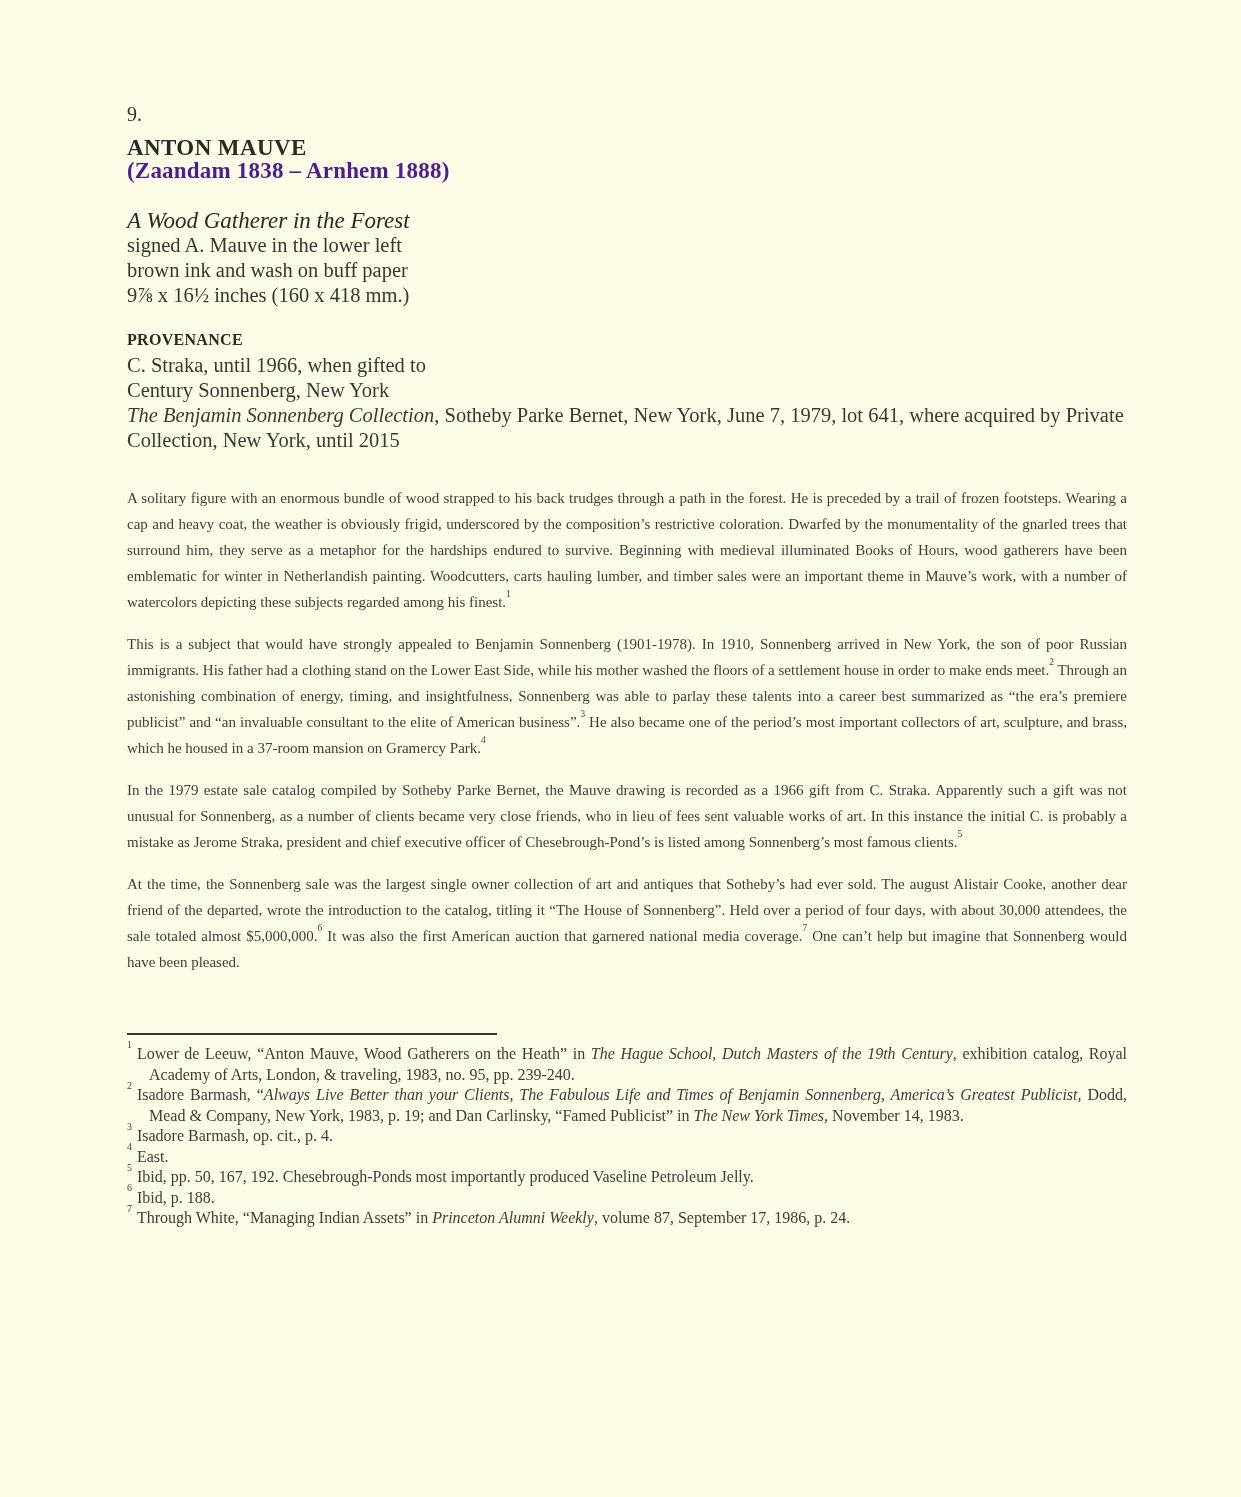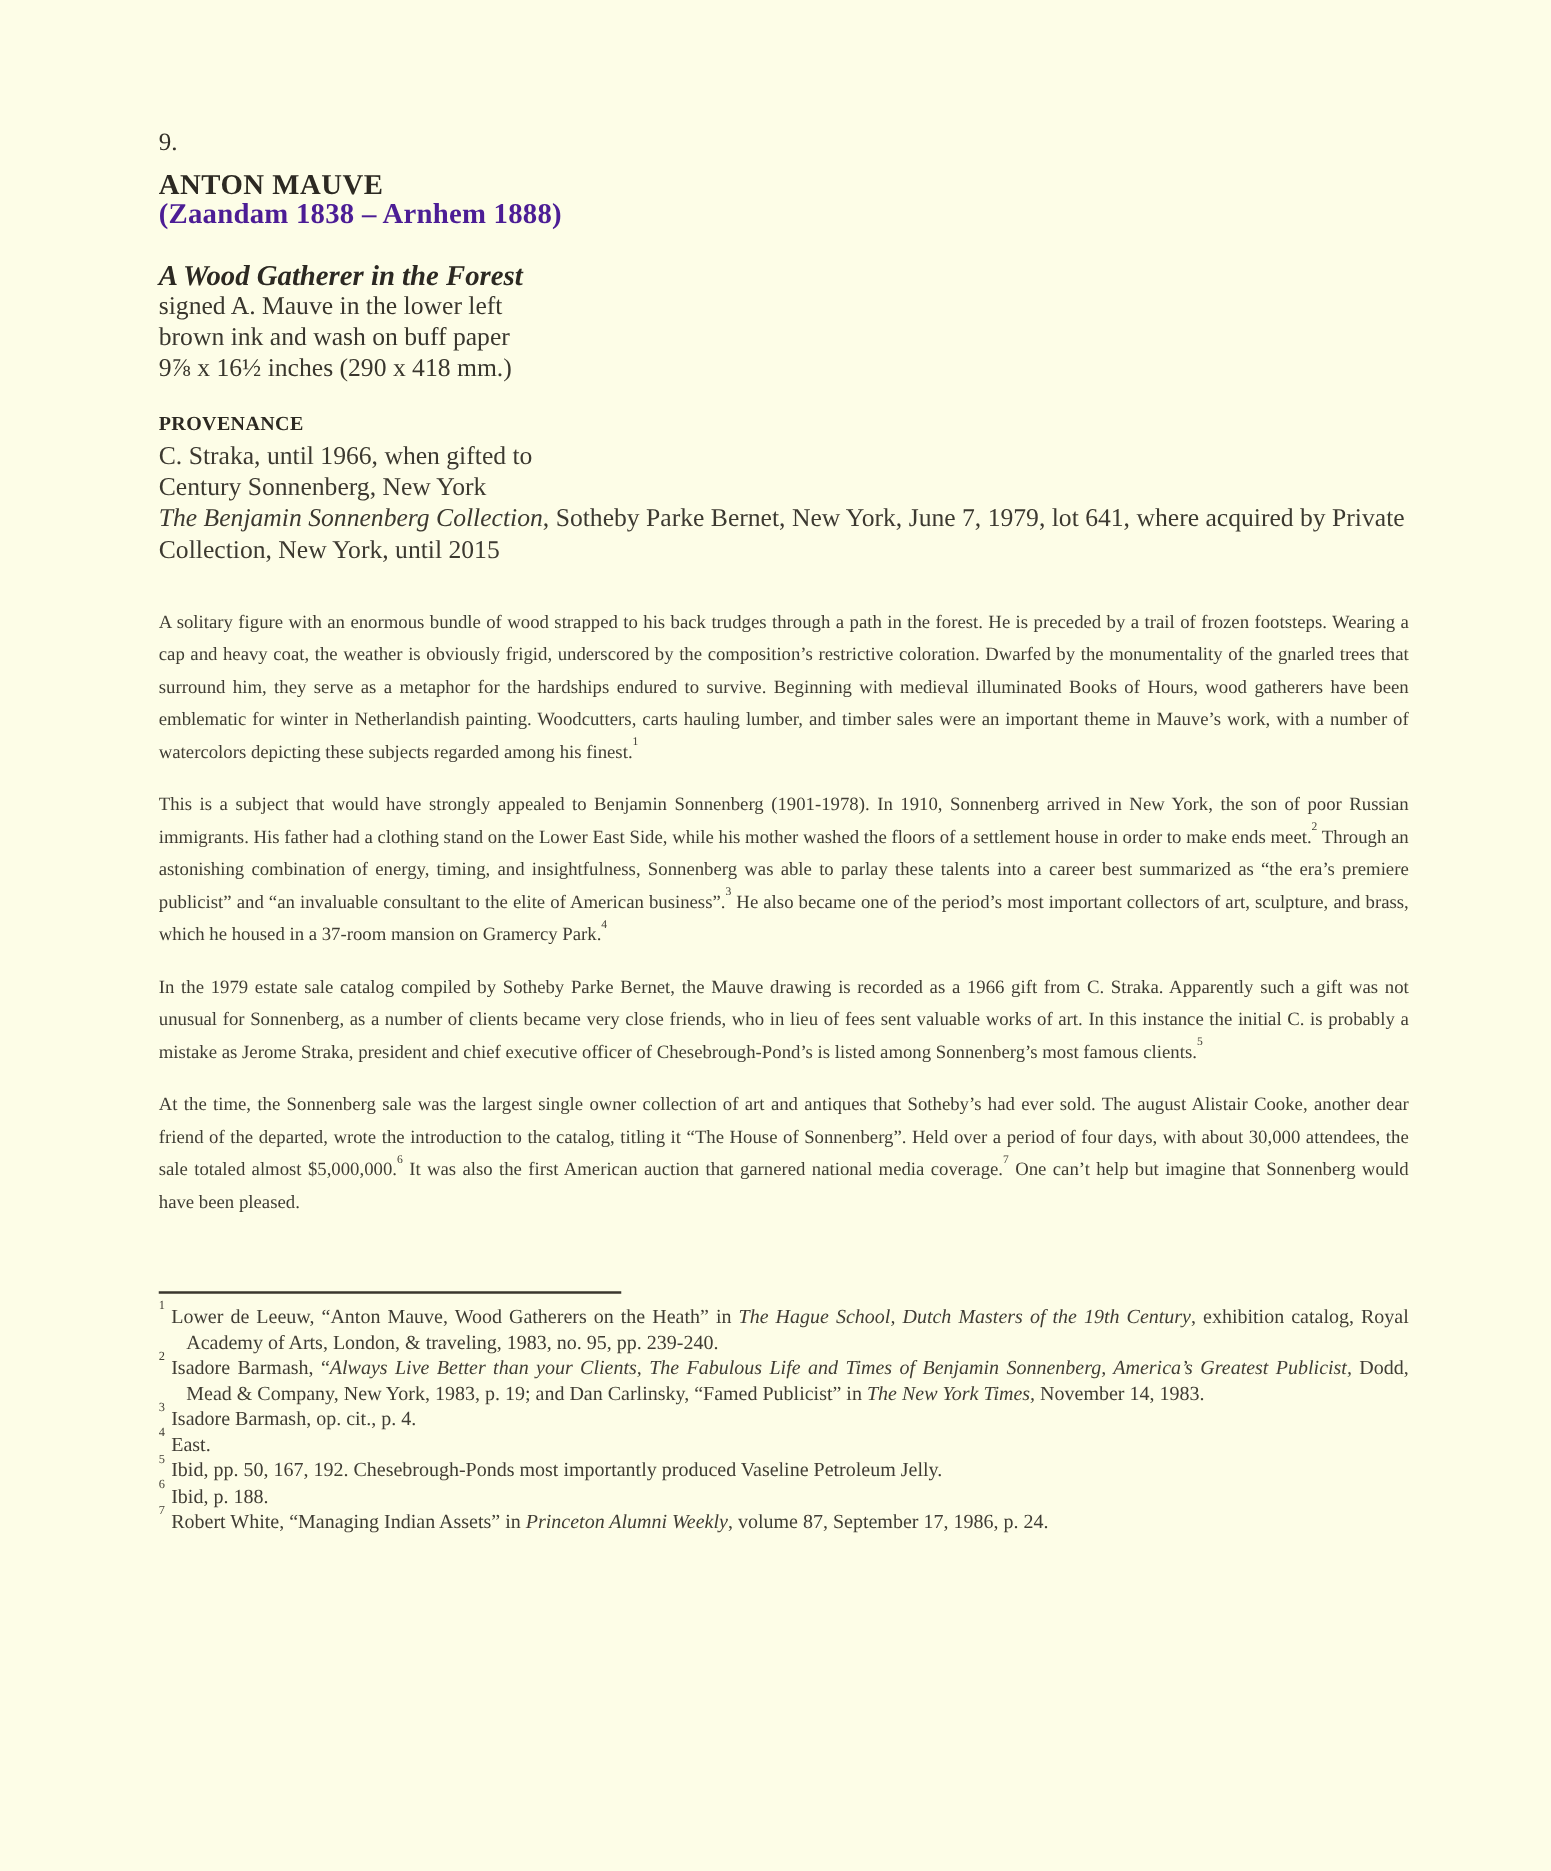--- a/index.html
+++ b/index.html
@@ -33,21 +33,21 @@
   .dates {
     font-size: 23px;
     font-weight: 700;
     line-height: 23px;
     letter-spacing: 0.2px;
     color: #4c1d95;
   }
   .title-block { margin-top: 26px; }
   .artwork-title {
     font-size: 23px;
-    font-weight: 700;
+    font-weight: 400;
     font-style: italic;
     line-height: 25px;
     color: #2C2922;
   }
   .desc-line {
     font-size: 20.5px;
     line-height: 25px;
     color: #39362D;
   }
   .provenance { margin-top: 22px; }
@@ -103,21 +103,21 @@
 
   <div class="lot">9.</div>
 
   <div class="artist">ANTON MAUVE</div>
   <div class="dates">(Zaandam 1838 – Arnhem 1888)</div>
 
   <div class="title-block">
     <div class="artwork-title">A Wood Gatherer in the Forest</div>
     <div class="desc-line">signed A. Mauve in the lower left</div>
     <div class="desc-line">brown ink and wash on buff paper</div>
-    <div class="desc-line">9⅞ x 16½ inches (290 x 418 mm.)</div>
+    <div class="desc-line">9⅞ x 16½ inches (160 x 418 mm.)</div>
   </div>
 
   <div class="provenance">
     <div class="prov-heading">PROVENANCE</div>
     <div class="prov-body">
       <div class="prov-line"><span>C. Straka, until 1966, when gifted to</span></div>
       <div class="prov-line"><span>Century Sonnenberg, New York</span></div>
       <div class="prov-entry"><i>The Benjamin Sonnenberg Collection</i><span>, Sotheby Parke Bernet, New York, June 7, 1979, lot 641, where acquired by Private Collection, New York, until 2015</span></div>
     </div>
   </div>
@@ -131,17 +131,17 @@
 
   <div class="footnotes">
     <div class="fn-rule"></div>
     <div class="fn-list">
       <div class="footnote"><sup class="fn-marker">1</sup><span><span>Lower de Leeuw, “Anton Mauve, Wood Gatherers on the Heath” in </span><i>The Hague School, Dutch Masters of the 19th Century</i><span>, exhibition catalog, Royal Academy of Arts, London, &amp; traveling, 1983, no. 95, pp. 239-240.</span></span></div>
       <div class="footnote"><sup class="fn-marker">2</sup><span><span>Isadore Barmash, “</span><i>Always Live Better than your Clients, The Fabulous Life and Times of Benjamin Sonnenberg, America’s Greatest Publicist,</i><span> Dodd, Mead &amp; Company, New York, 1983, p. 19; and Dan Carlinsky, “Famed Publicist” in </span><i>The New York Times,</i><span> November 14, 1983.</span></span></div>
       <div class="footnote"><sup class="fn-marker">3</sup><span><span>Isadore Barmash, op. cit., p. 4.</span></span></div>
       <div class="footnote"><sup class="fn-marker">4</sup><span><span>East.</span></span></div>
       <div class="footnote"><sup class="fn-marker">5</sup><span><span>Ibid, pp. 50, 167, 192. Chesebrough-Ponds most importantly produced Vaseline Petroleum Jelly.</span></span></div>
       <div class="footnote"><sup class="fn-marker">6</sup><span><span>Ibid, p. 188.</span></span></div>
-      <div class="footnote"><sup class="fn-marker">7</sup><span><span>Robert White, “Managing Indian Assets” in </span><i>Princeton Alumni Weekly</i><span>, volume 87, September 17, 1986, p. 24.</span></span></div>
+      <div class="footnote"><sup class="fn-marker">7</sup><span><span>Through White, “Managing Indian Assets” in </span><i>Princeton Alumni Weekly</i><span>, volume 87, September 17, 1986, p. 24.</span></span></div>
     </div>
   </div>
 
 </div>
 
 </body></html>

